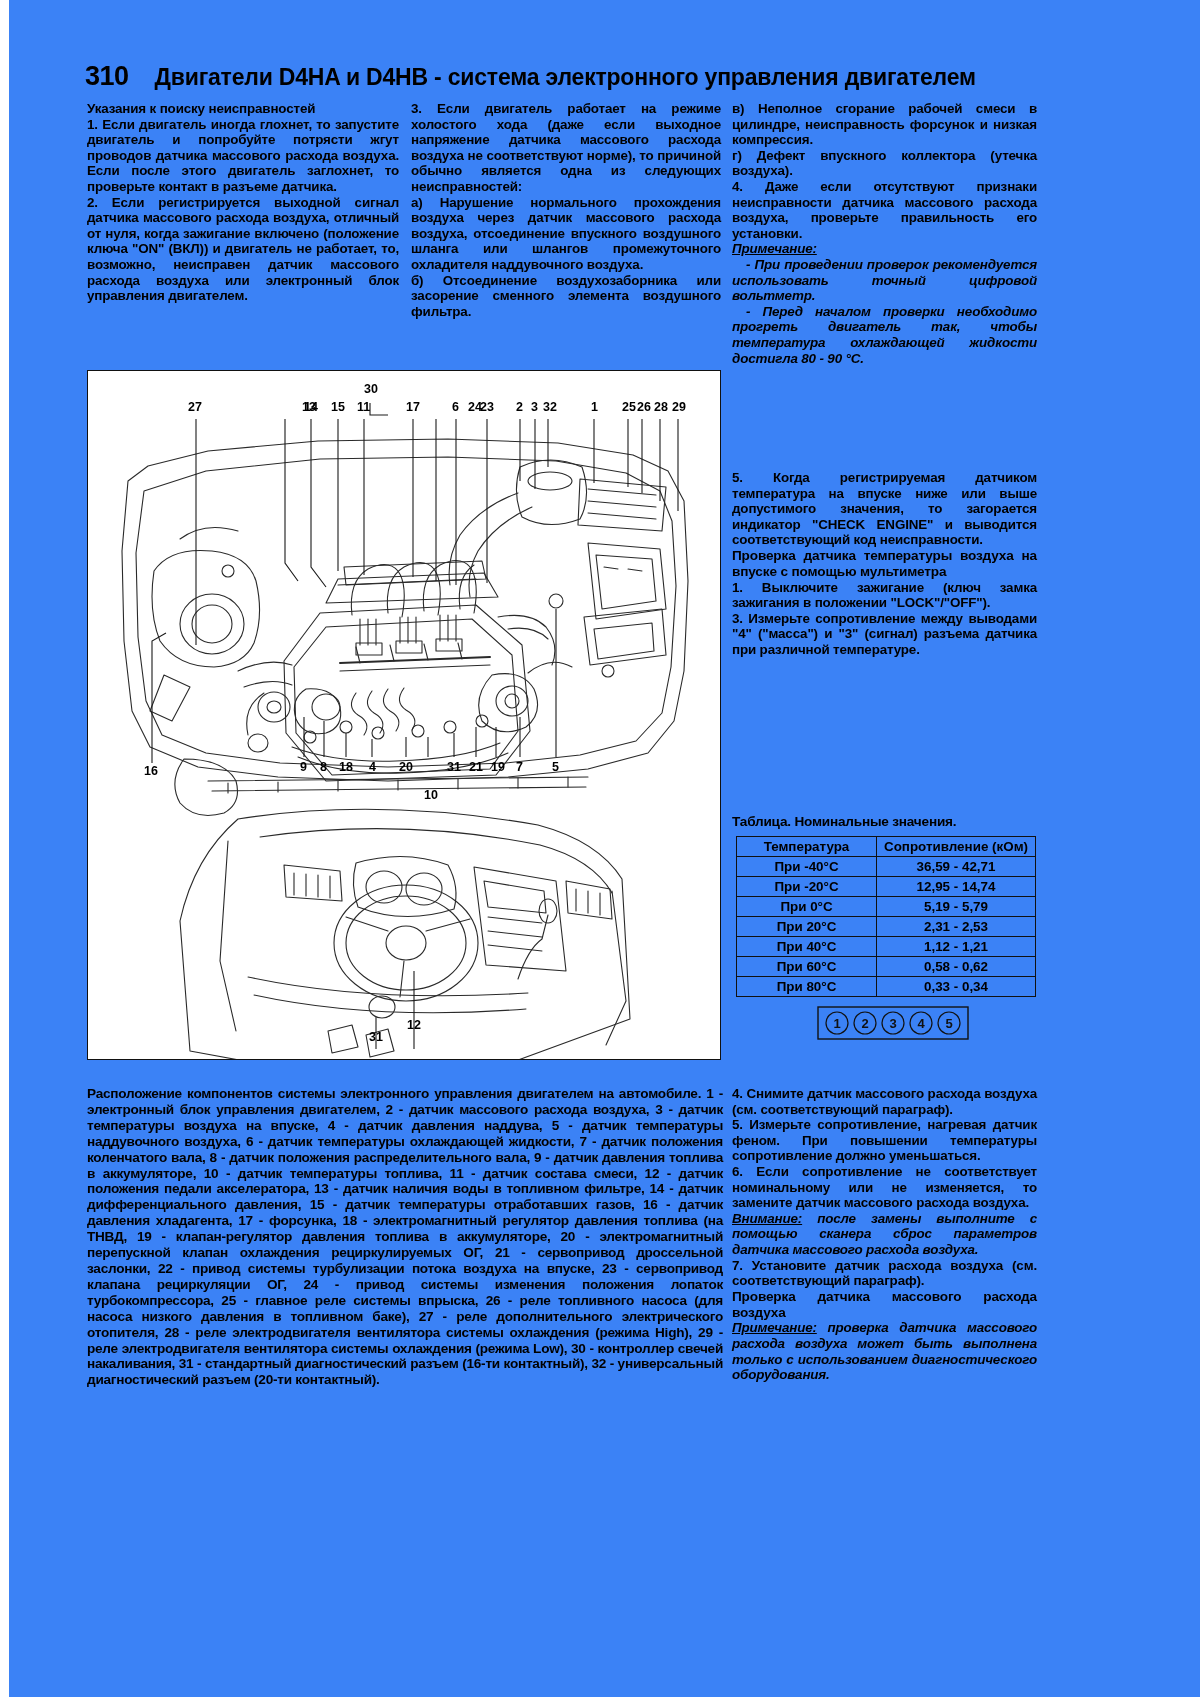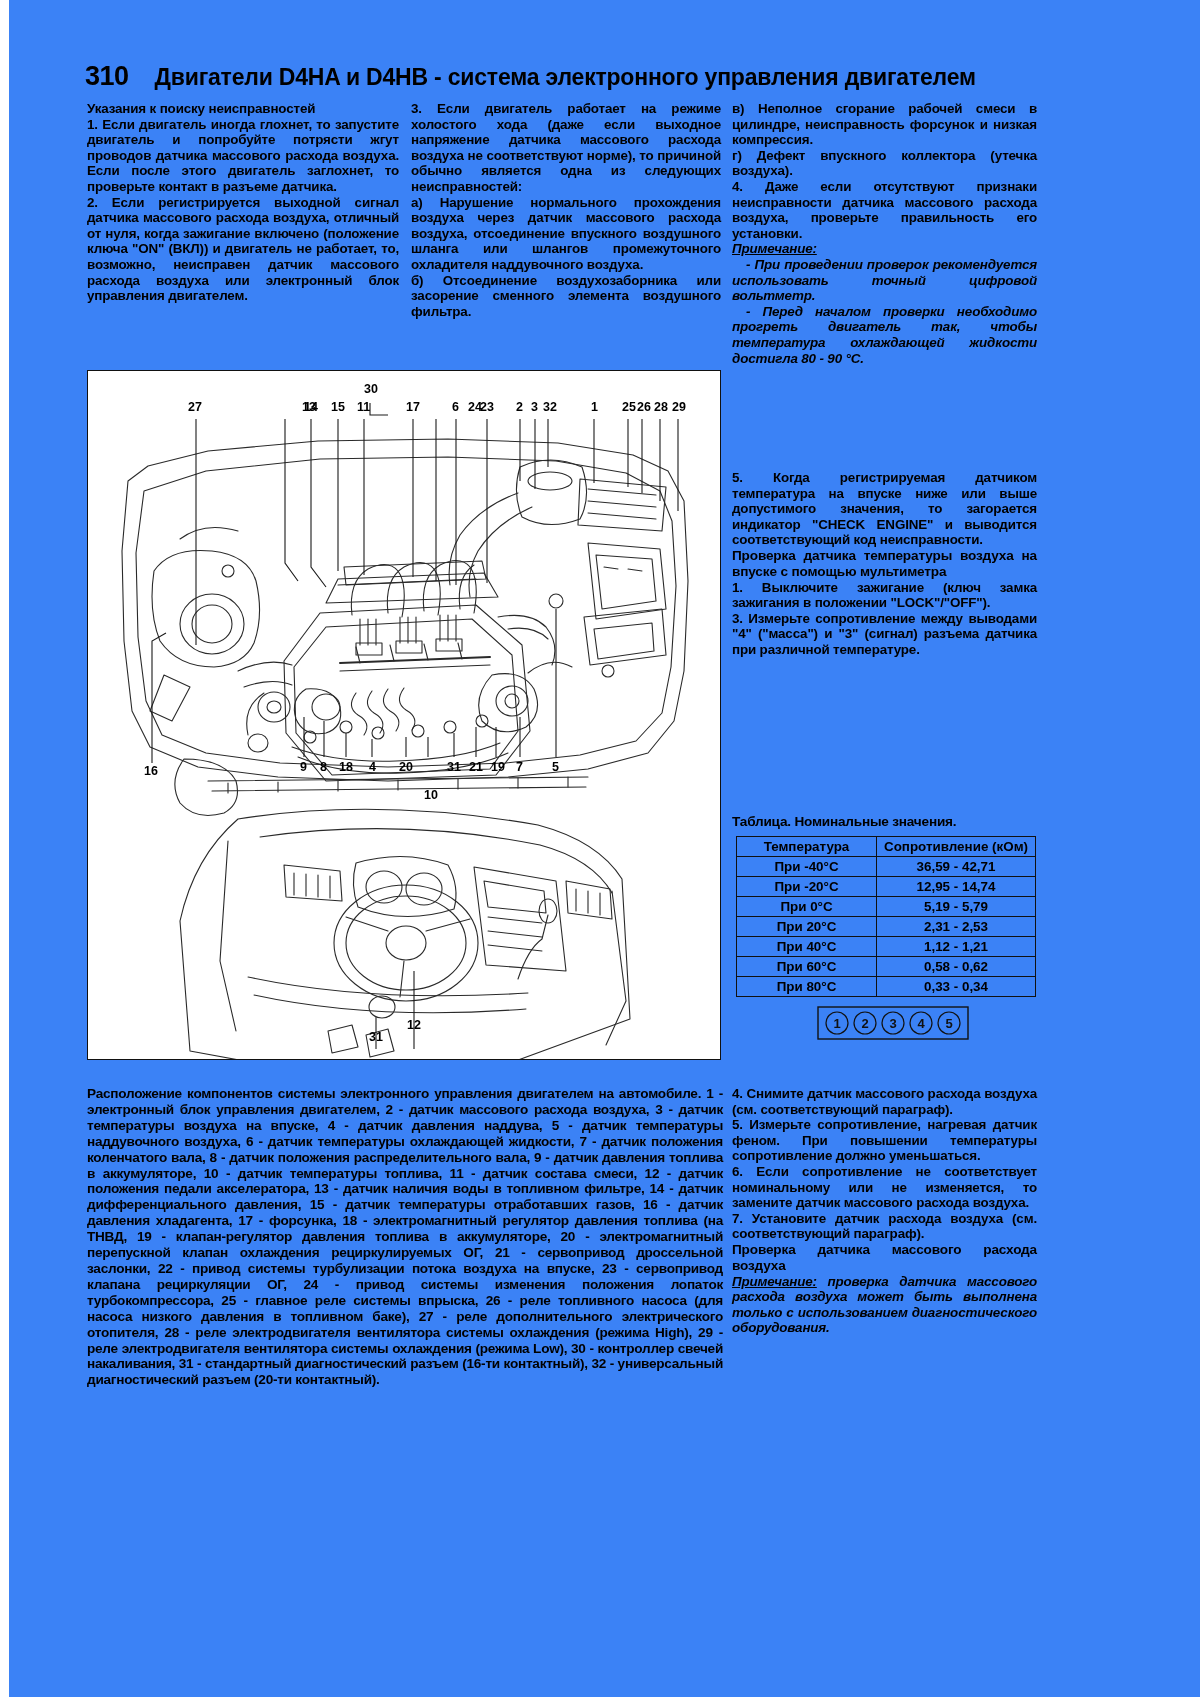--- a/index.html
+++ b/index.html
@@ -484,18 +484,19 @@
     <div class="callout" style="left:281px; top:660px;">31</div>
     <div class="callout" style="left:319px; top:648px;">12</div>
   </div>
 
   <div class="caption">Расположение компонентов системы электронного управления двигателем на автомобиле. 1 - электронный блок управления двигателем, 2 - датчик массового расхода воздуха, 3 - датчик температуры воздуха на впуске, 4 - датчик давления наддува, 5 - датчик температуры наддувочного воздуха, 6 - датчик температуры охлаждающей жидкости, 7 - датчик положения коленчатого вала, 8 - датчик положения распределительного вала, 9 - датчик давления топлива в аккумуляторе, 10 - датчик температуры топлива, 11 - датчик состава смеси, 12 - датчик положения педали акселератора, 13 - датчик наличия воды в топливном фильтре, 14 - датчик дифференциального давления, 15 - датчик температуры отработавших газов, 16 - датчик давления хладагента, 17 - форсунка, 18 - электромагнитный регулятор давления топлива (на ТНВД, 19 - клапан-регулятор давления топлива в аккумуляторе, 20 - электромагнитный перепускной клапан охлаждения рециркулируемых ОГ, 21 - сервопривод дроссельной заслонки, 22 - привод системы турбулизации потока воздуха на впуске, 23 - сервопривод клапана рециркуляции ОГ, 24 - привод системы изменения положения лопаток турбокомпрессора, 25 - главное реле системы впрыска, 26 - реле топливного насоса (для насоса низкого давления в топливном баке), 27 - реле дополнительного электрического отопителя, 28 - реле электродвигателя вентилятора системы охлаждения (режима High), 29 - реле электродвигателя вентилятора системы охлаждения (режима Low), 30 - контроллер свечей накаливания, 31 - стандартный диагностический разъем (16-ти контактный), 32 - универсальный диагностический разъем (20-ти контактный).</div>
 
   <div class="col-3c">
     <p>4. Снимите датчик массового расхода воздуха (см. соответствующий параграф).</p>
     <p>5. Измерьте сопротивление, нагревая датчик феном. При повышении температуры сопротивление должно уменьшаться.</p>
     <p>6. Если сопротивление не соответствует номинальному или не изменяется, то замените датчик массового расхода воздуха.</p>
+    <p><span class="note-label">Внимание:</span><span class="ital"> после замены выполните с помощью сканера сброс параметров датчика массового расхода воздуха.</span></p>
     <p>7. Установите датчик расхода воздуха (см. соответствующий параграф).</p>
     <p class="section-head">Проверка датчика массового расхода воздуха</p>
     <p><span class="note-label">Примечание:</span><span class="ital"> проверка датчика массового расхода воздуха может быть выполнена только с использованием диагностического оборудования.</span></p>
   </div>
 
 </div>
 
 </body></html>

